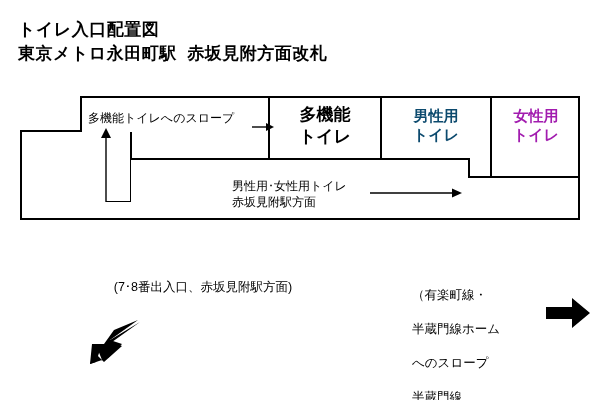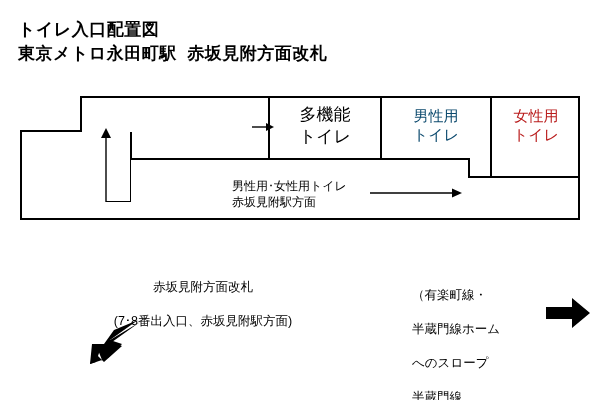--- a/index.html
+++ b/index.html
@@ -38,29 +38,29 @@
   
   .wall {
     background: #000000;
   }
 
   
   .room-label {
     text-align: center;
     line-height: 19px;
     font-size: 15px;
-    font-weight: normal;
+    font-weight: bold;
     white-space: pre-line;
   }
   .room-label.big {
     font-size: 17px;
     line-height: 22px;
   }
   .label-blue { color: #0c4a6e; }
-  .label-red  { color: #b91c1c; }
+  .label-red  { color: #a21caf; }
 
   
   .slope-caption {
     font-size: 12px;
     line-height: 16px;
     white-space: pre-line;
     color: #000000;
   }
 
   
@@ -114,20 +114,21 @@
 
   <div class="abs room-label big" style="left:272px; top:104px; width:106px;">多機能
 トイレ</div>
 
   <div class="abs room-label label-blue" style="left:384px; top:106px; width:104px;">男性用
 トイレ</div>
 
   <div class="abs room-label label-red" style="left:494px; top:106px; width:84px;">女性用
 トイレ</div>
 
+  <div class="abs slope-caption" style="left:88px; top:110px; width:180px;">多機能トイレへのスロープ</div>
 
   <svg class="abs arrow" style="left:252px; top:120px;" width="22" height="14" viewBox="0 0 22 14">
     <line x1="0" y1="7" x2="16" y2="7" stroke="#000" stroke-width="1.4"></line>
     <polygon points="22,7 14,3 14,11" fill="#000"></polygon>
   </svg>
 
   <svg class="abs arrow" style="left:99px; top:128px;" width="14" height="74" viewBox="0 0 14 74">
     <line x1="7" y1="74" x2="7" y2="8" stroke="#000" stroke-width="1.4"></line>
     <polygon points="7,0 2,10 12,10" fill="#000"></polygon>
   </svg>
@@ -137,21 +138,20 @@
 
   <div class="abs slope-caption" style="left:232px; top:178px; width:160px;">男性用･女性用トイレ
 赤坂見附駅方面</div>
 
   <svg class="abs arrow" style="left:370px; top:186px;" width="92" height="14" viewBox="0 0 92 14">
     <line x1="0" y1="7" x2="84" y2="7" stroke="#000" stroke-width="1.4"></line>
     <polygon points="92,7 82,2.5 82,11.5" fill="#000"></polygon>
   </svg>
 
   <div class="abs bottom-caption center" style="left:78px; top:262px; width:250px;">
-    <div>赤坂見附方面改札</div>
     <div>(7･8番出入口、赤坂見附駅方面)</div>
   </div>
 
   <svg class="abs dir-arrow" style="left:88px; top:318px;" width="54" height="48" viewBox="0 0 54 48">
     <polygon points="50,2 22,22 34,26 20,40 12,32 8,44 2,46 4,26 16,26 26,12" fill="#000000"></polygon>
     <path d="M52,4 L24,24 L34,28 L16,44 L6,34 L2,46 L14,42 L10,32 L22,22 Z" fill="#000000"></path>
   </svg>
 
   <div class="abs bottom-caption" style="left:412px; top:270px; width:140px;">
     <div>（有楽町線・</div>

